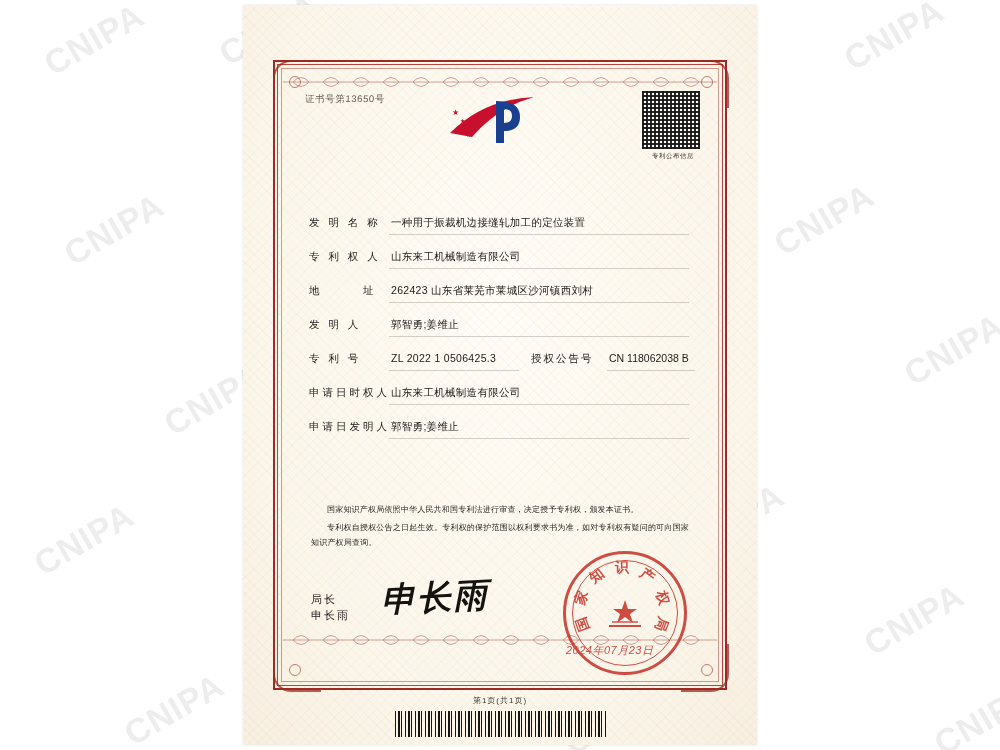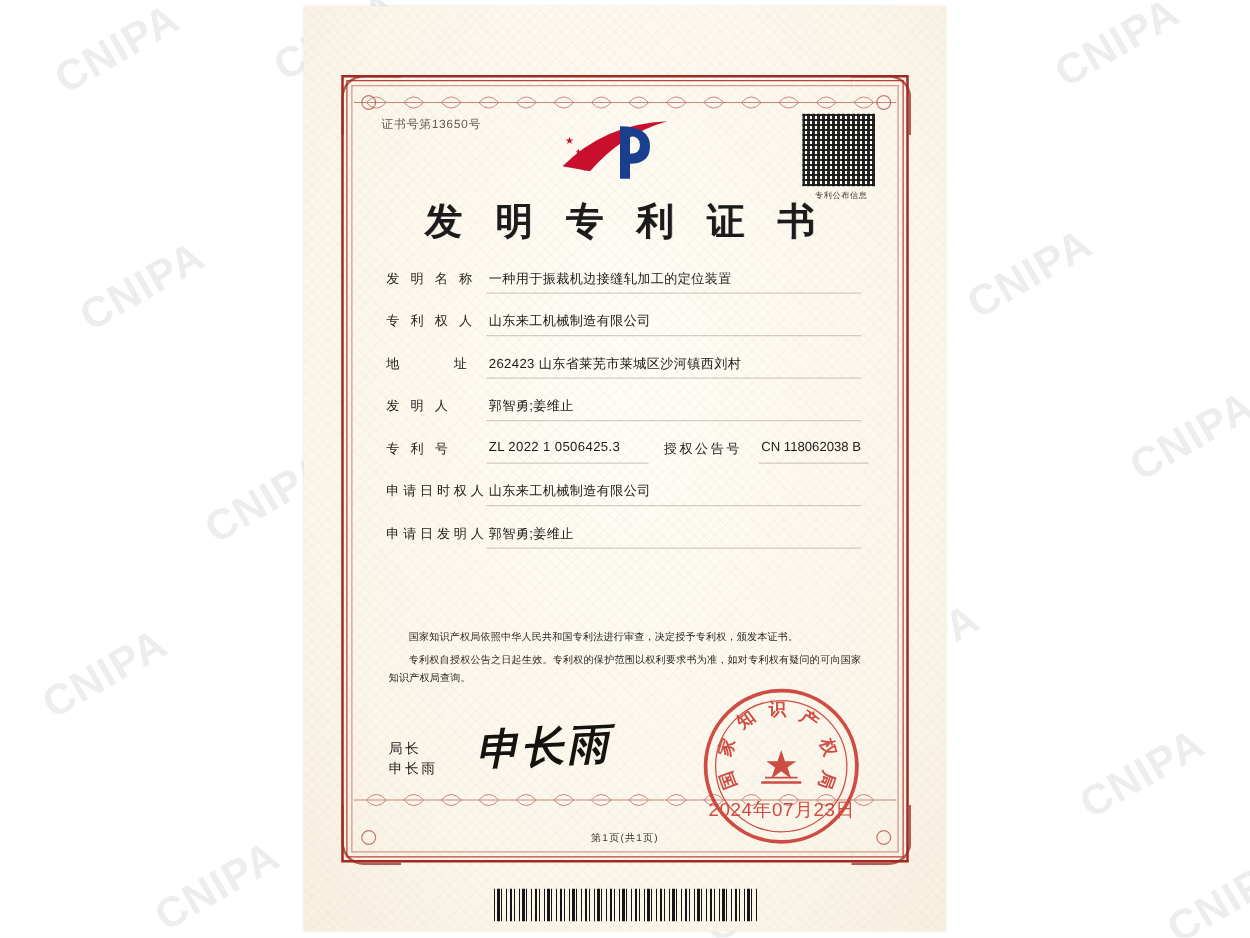--- a/index.html
+++ b/index.html
@@ -265,30 +265,31 @@
     font-family: "DejaVu Serif", serif;
     font-size: 14px;
     font-weight: bold;
     color: #c4281f;
     transform-origin: center;
   }
   .seal-date {
     position: absolute;
     left: 0; bottom: 14px;
     width: 118px;
-    text-align: right;
-    font-size: 15px;
+    text-align: left;
+    font-size: 11px;
     color: #c4281f;
     letter-spacing: 0.5px;
+    font-style: italic;
   }
 
   
   .page-note {
     position: absolute;
-    left: 0; top: 660px;
+    left: 0; top: 690px;
     width: 514px;
     text-align: center;
     font-size: 8px;
     color: #3c342d;
     letter-spacing: 1px;
   }
   .barcode {
     position: absolute;
     left: 152px; top: 706px;
     width: 212px; height: 26px;
@@ -411,21 +412,20 @@
         <text x="18" y="38" font-size="6">★</text>
         <text x="28" y="44" font-size="6">★</text>
       </g>
     </svg>
 
     <div class="qr-wrap">
       <div class="qr"></div>
       <div class="qr-label">专利公布信息</div>
     </div>
 
-    <div class="title">发 明 专 利 证 书</div>
 
     <div class="fields" id="fields">
         <div class="row">
           <div class="lbl">发 明 名 称</div>
           <div class="val">一种用于振裁机边接缝轧加工的定位装置</div>
           <div class="underline" style="width: 300px;"></div>
         </div>
         <div class="row">
           <div class="lbl">专 利 权 人</div>
           <div class="val">山东来工机械制造有限公司</div>

